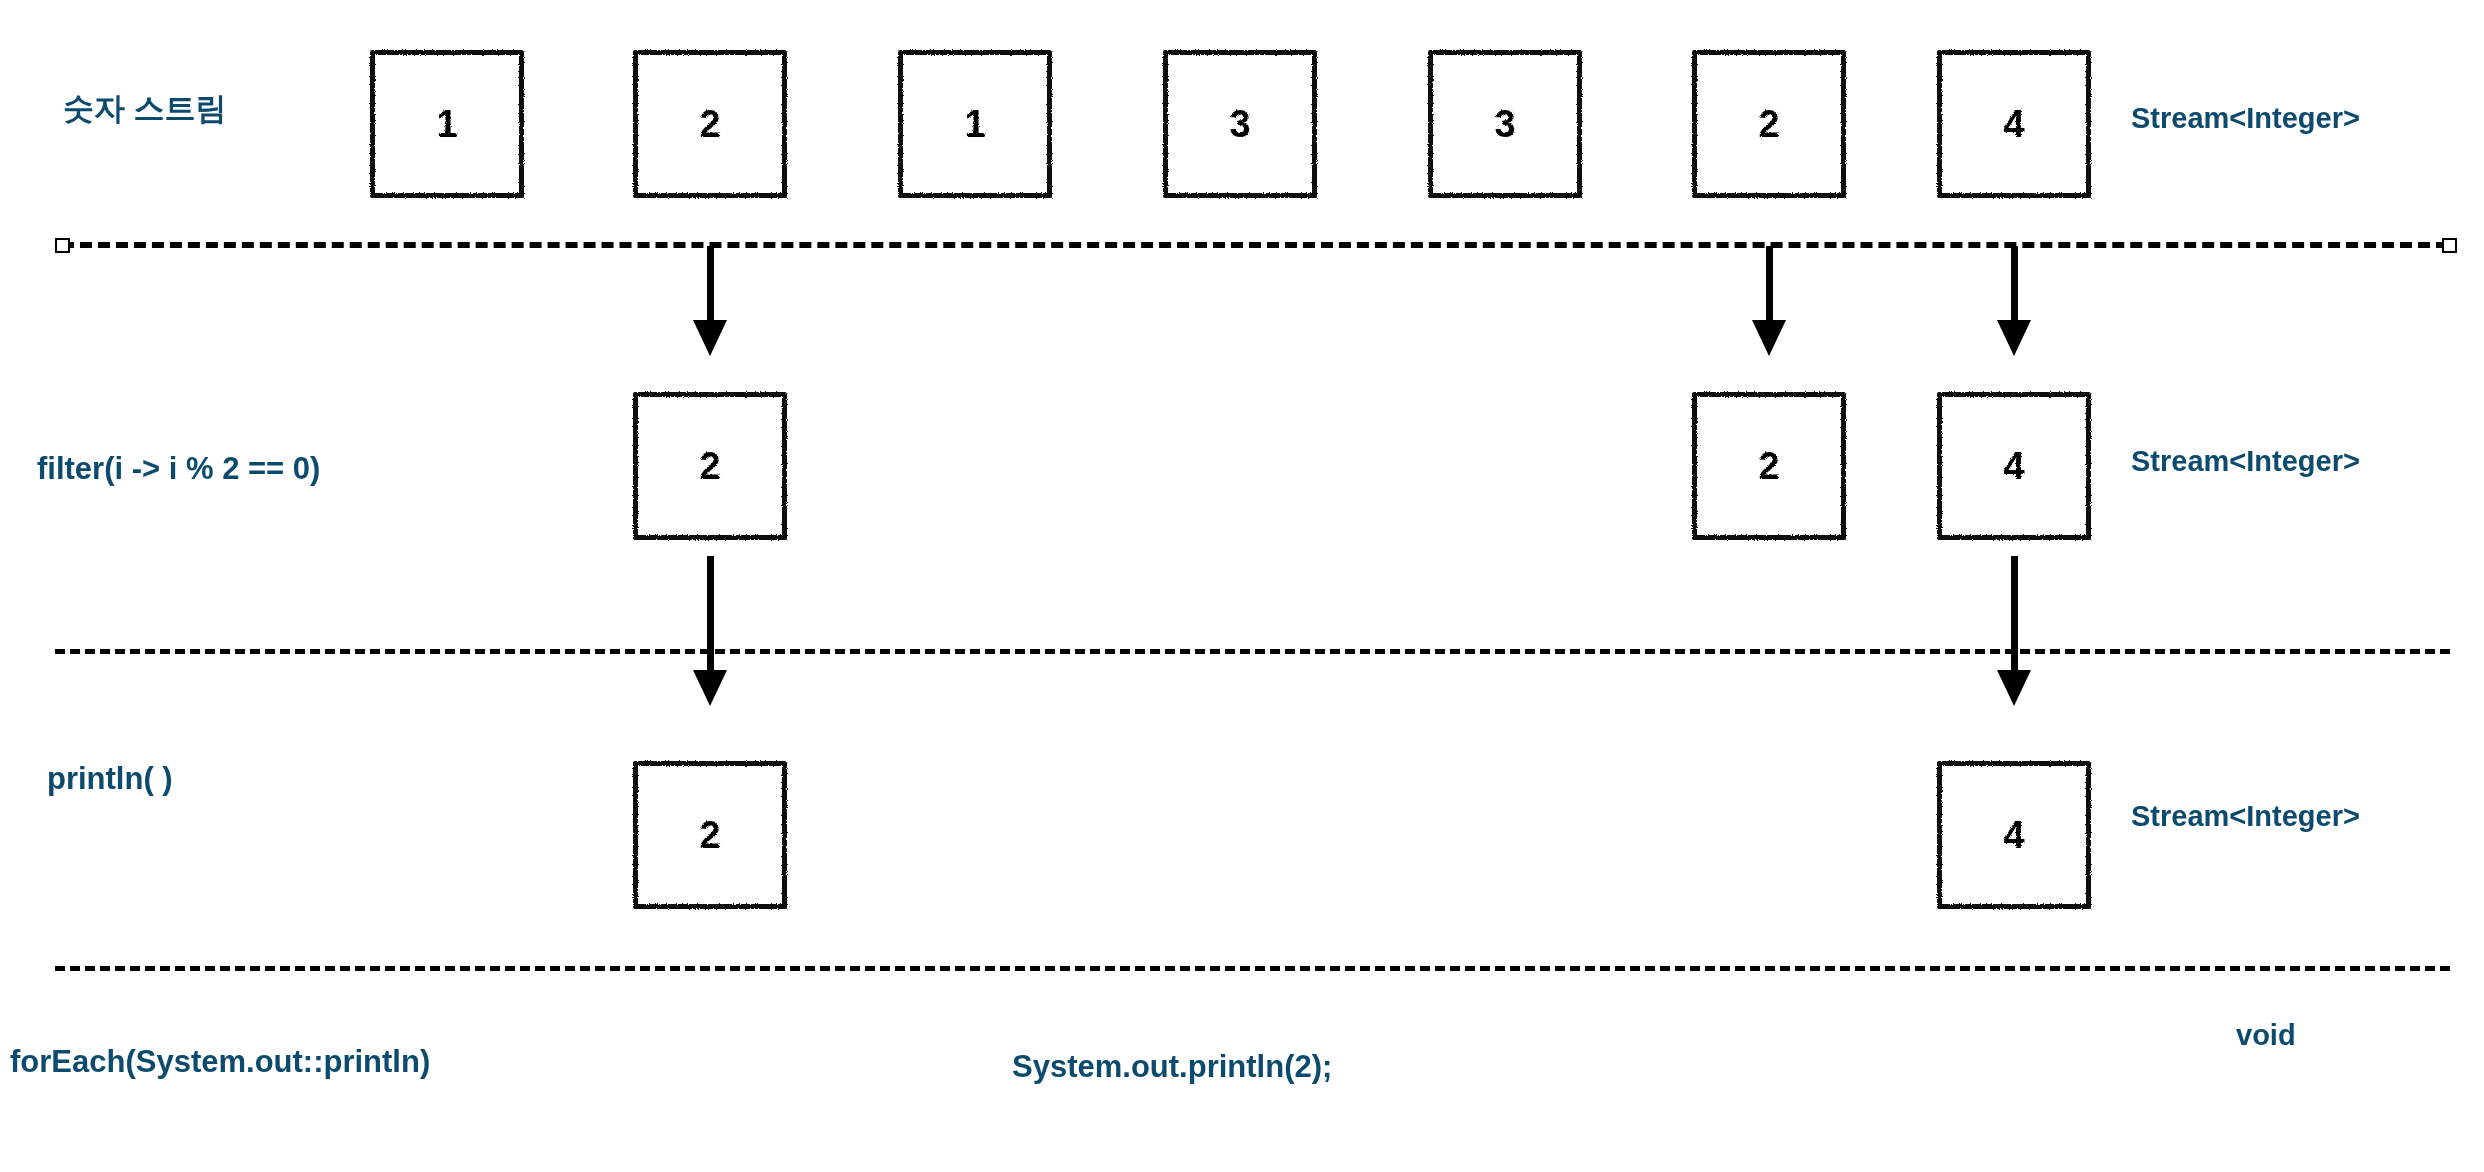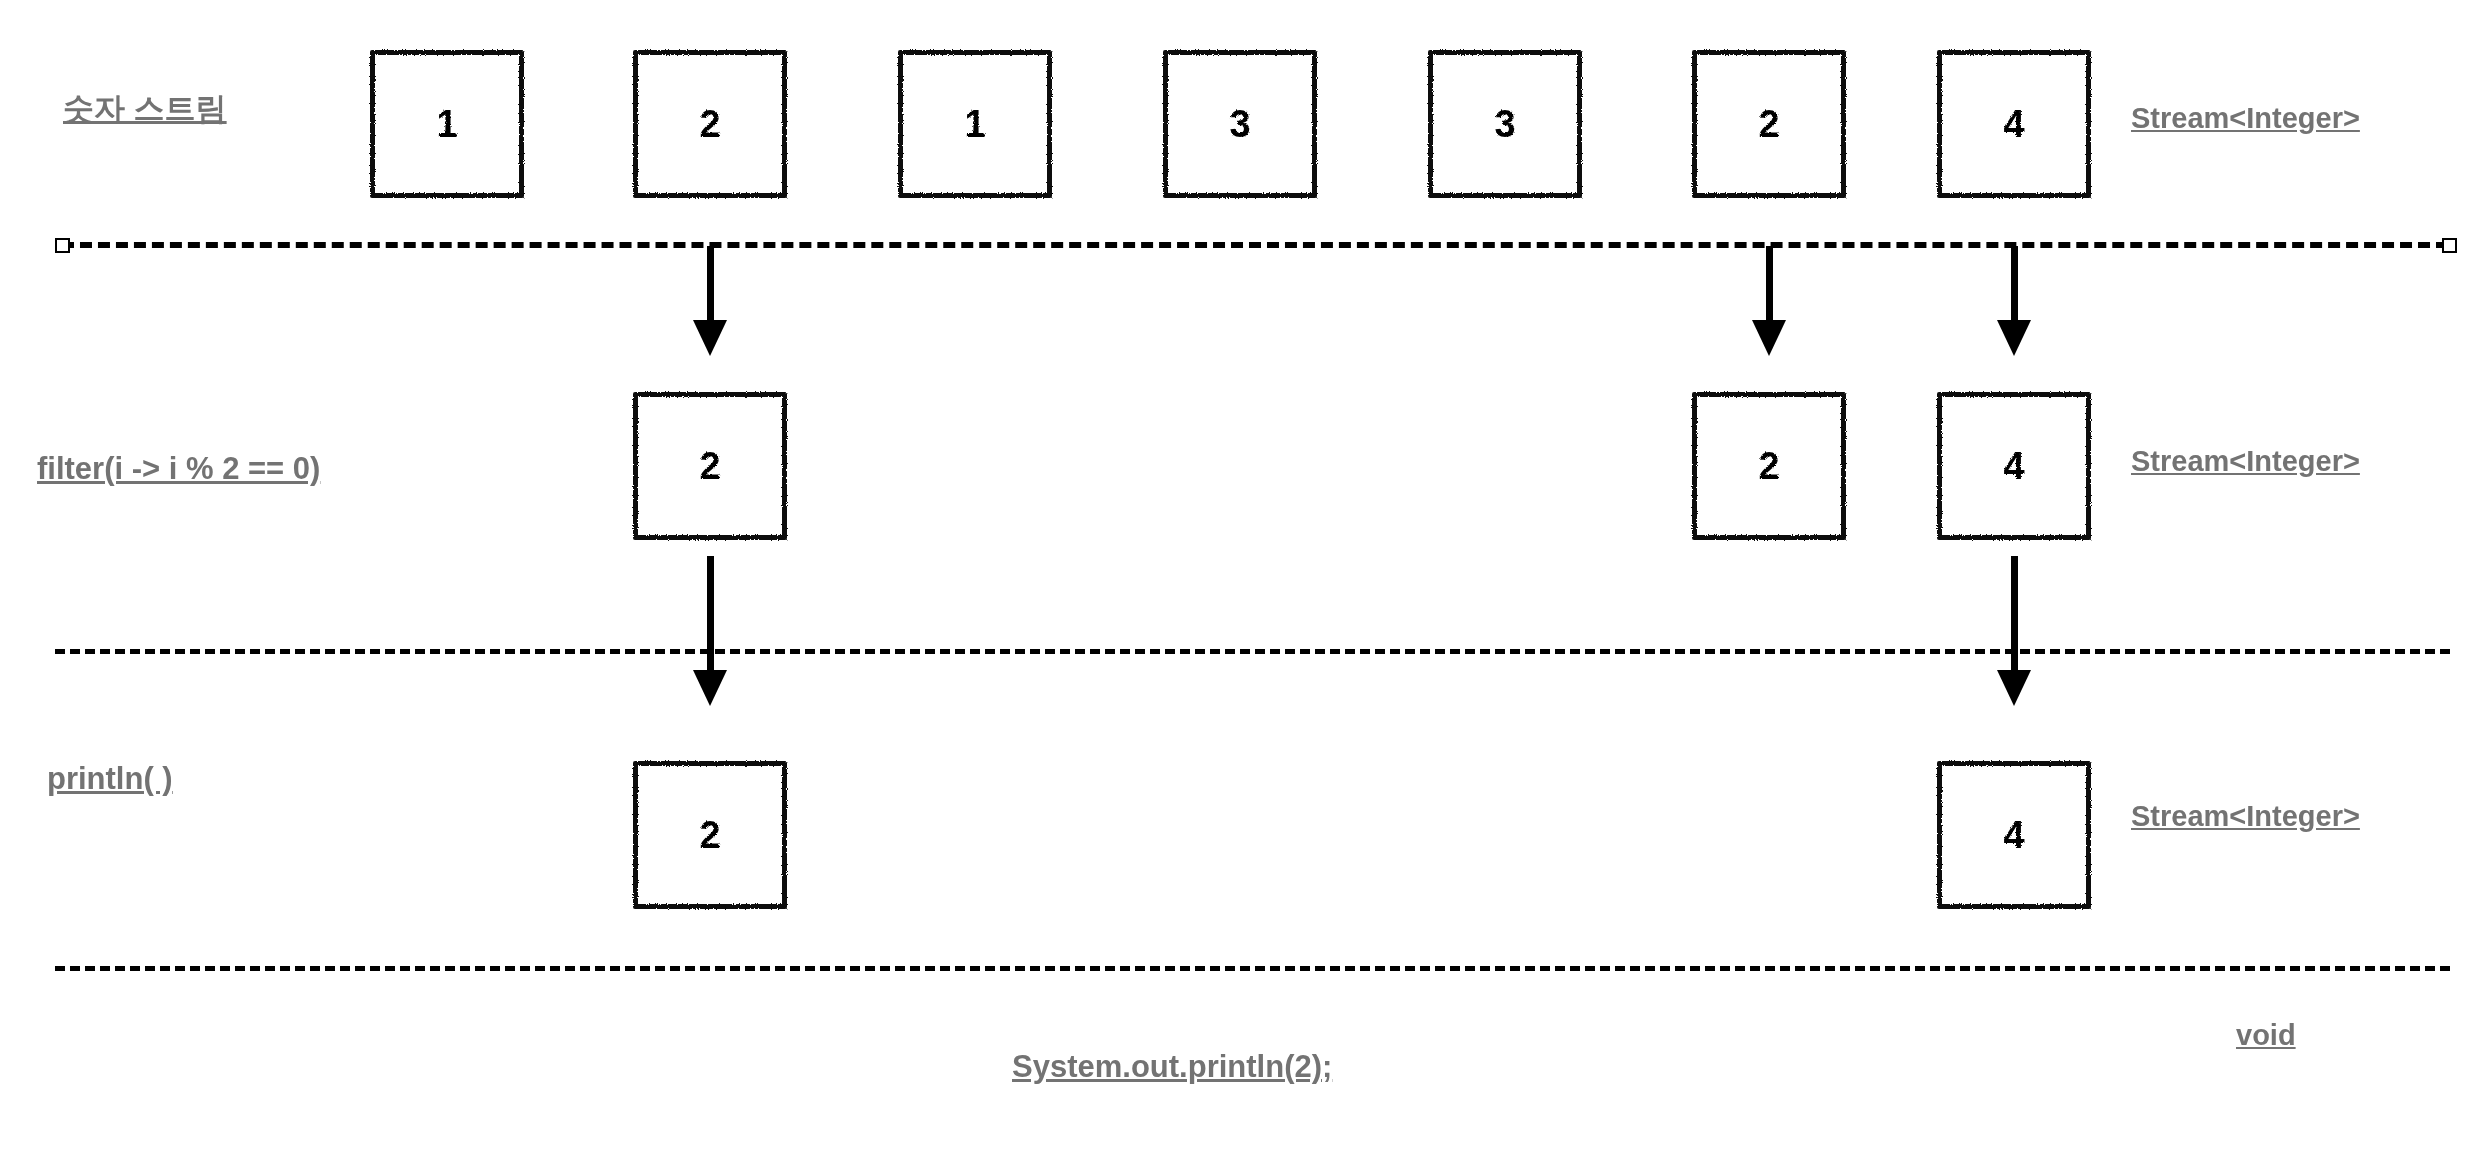--- a/index.html
+++ b/index.html
@@ -16,24 +16,23 @@
     height: 1172px;
     background: #ffffff;
     overflow: hidden;
   }
 
   
   .label {
     position: absolute;
     font-family: "Liberation Sans", sans-serif;
     font-weight: bold;
-    color: #737373;
+    color: #0c4a6e;
     white-space: pre;
     line-height: 1.25;
-    text-decoration: underline;
   }
   .stage-label   { font-size: 31px; }
   .type-label    { font-size: 29px; text-align: center; }
   .output-label  { font-size: 31px; margin-left: 44px; }
   .korean-label  { font-size: 31px; }
 
   
   .box {
     position: absolute;
     box-sizing: border-box;
@@ -185,18 +184,19 @@
     <span class="boxval">2</span>
   </div>
   <div class="box" style="left:1937px; top:761px; width:154px; height:148px;">
     <span class="boxval">4</span>
   </div>
 
   <div class="label type-label" style="left:2131px; top:798px;">Stream&lt;Integer&gt;</div>
 
   <div class="dashline fine" style="left:55px; top:966px; width:2395px;"></div>
 
+  <div class="label stage-label" style="left:10px; top:1043px;">forEach(System.out::println)</div>
 
   <div class="label output-label" style="left:968px; top:1048px;">System.out.println(2);</div>
 
   <div class="label type-label" style="left:2236px; top:1017px;">void</div>
 
 </div>
 
 </body></html>

